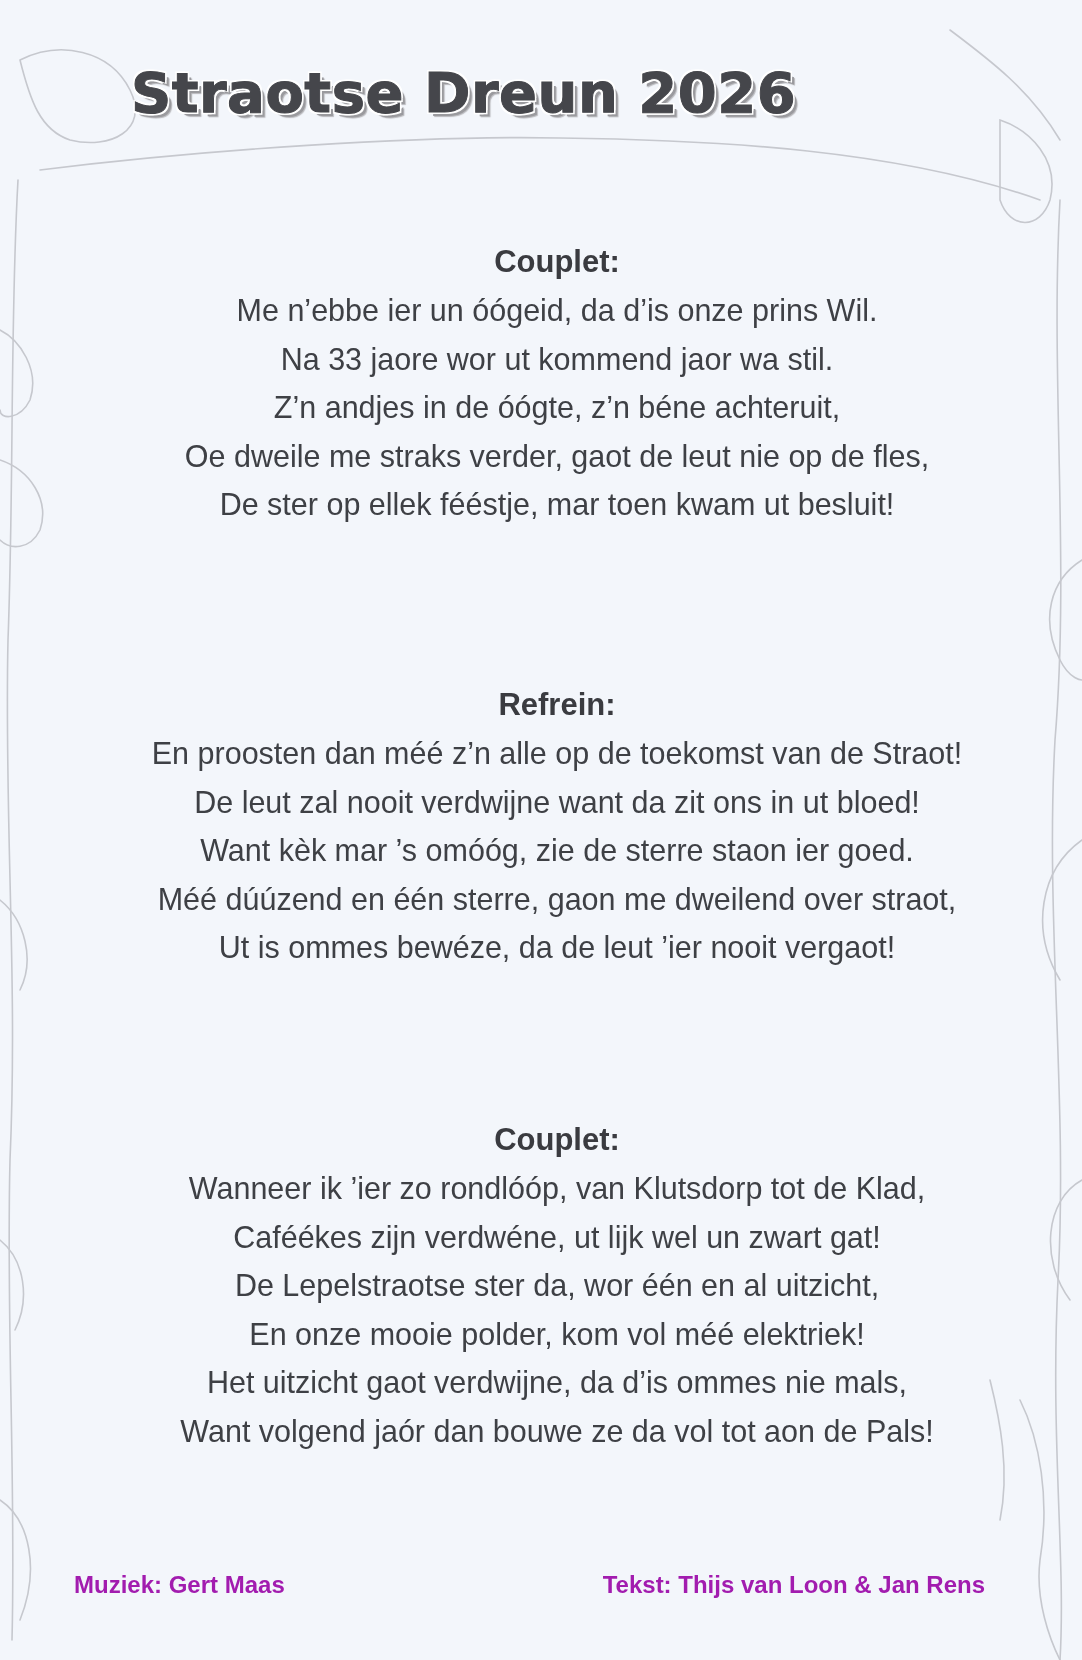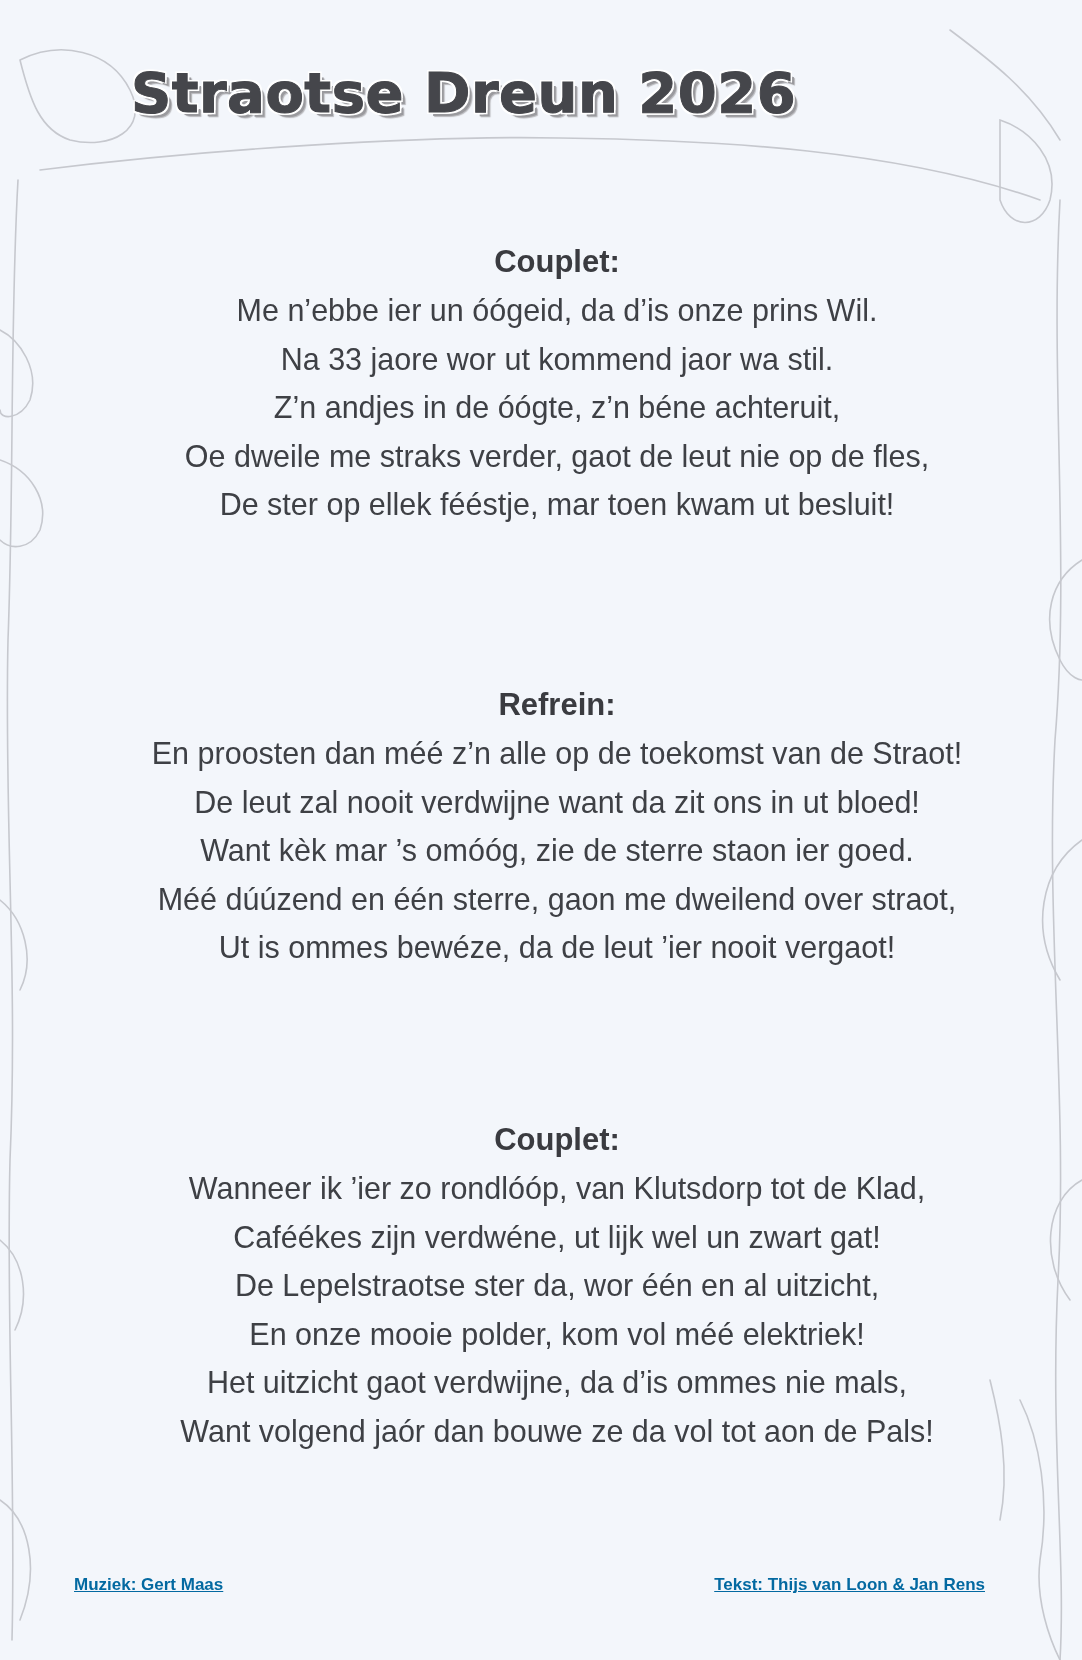--- a/index.html
+++ b/index.html
@@ -62,25 +62,24 @@
       white-space: nowrap;
       color: #3e4045;
     }
     #couplet-1 { top: 238px; }
     #refrein { top: 681px; }
     #couplet-2 { top: 1116px; }
     .credit {
       position: absolute;
       top: 1570px;
       font-weight: bold;
-      font-size: 17px;
+      font-size: 24px;
       line-height: 30px;
-      color: #0369a1;
+      color: #a21caf;
       white-space: nowrap;
-      text-decoration: underline;
     }
     .credit-music { left: 74px; }
     .credit-lyrics { right: 97px; }
   </style>
 </head>
 <body>
 
 <div class="sketch-border">
   <svg viewBox="0 0 1082 1660" preserveAspectRatio="none">
     <g fill="none" stroke="#c6c8ce" stroke-width="1.6" stroke-linecap="round">

